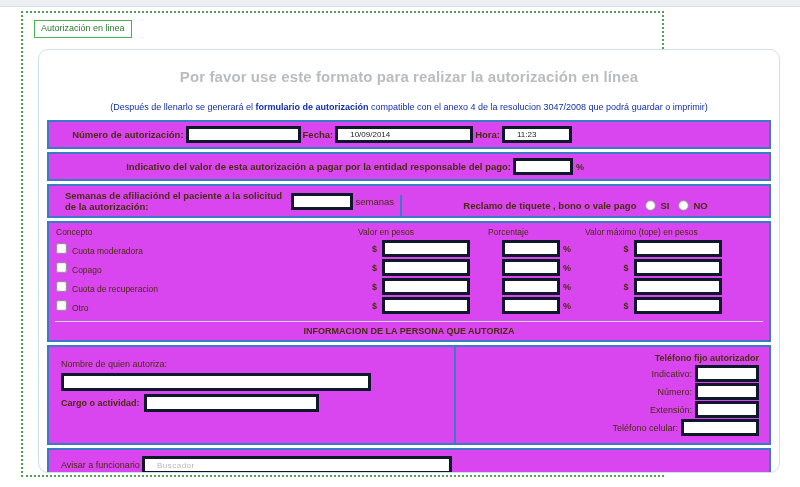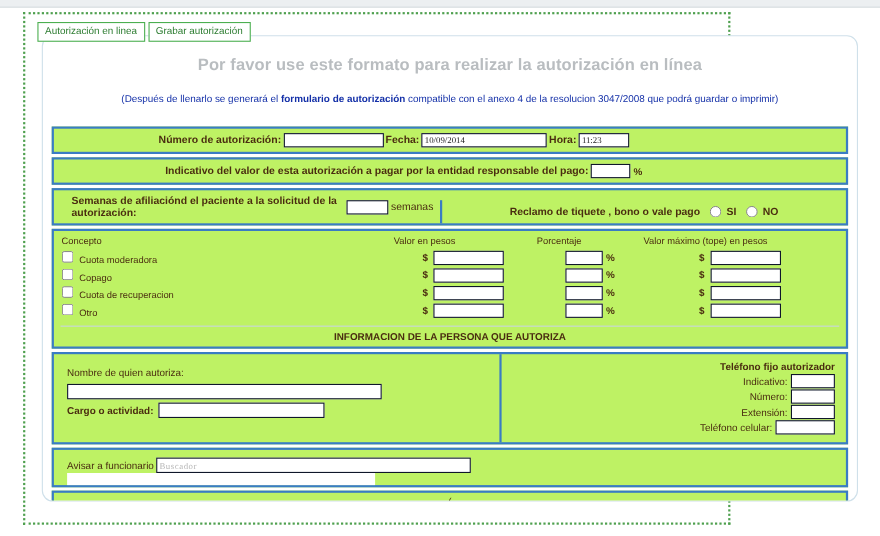--- a/index.html
+++ b/index.html
@@ -52,21 +52,21 @@
     padding: 2px 6px 3px 6px;
     line-height: 11px;
     white-space: nowrap;
     cursor: pointer;
     font-family: "Liberation Sans", sans-serif;
   }
   
   .card {
     position: absolute;
     left: 38px;
-    top: 32px;
+    top: 49px;
     width: 742px;
     height: 424px;
     background: #ffffff;
     border: 1px solid #cfe0ea;
     border-radius: 10px;
     box-sizing: border-box;
     overflow: hidden;
   }
   .card-title {
     text-align: center;
@@ -74,50 +74,50 @@
     font-size: 15px;
     font-weight: bold;
     padding-top: 18px;
     letter-spacing: .1px;
   }
   .card-sub {
     text-align: center;
     color: #1430a8;
     font-size: 9px;
     padding-top: 17px;
-    padding-bottom: 20px;
+    padding-bottom: 8px;
   }
   .card-sub b { font-weight: bold; }
 
   
   .panel {
     margin: 0 8px 3px 8px;
     border: 2px solid #3a7cc4;
-    background: #bef264;
+    background: #d946ef;
     box-sizing: border-box;
   }
   .row-line {
     display: flex;
     align-items: center;
     justify-content: flex-end;
     padding: 4px 6px;
     font-size: 9.5px;
     font-weight: bold;
     color: #4a2d10;
   }
   .row-line .lbl { white-space: nowrap; }
   .inp {
-    border: 1px solid #0f172a;
+    border: 3px solid #0f172a;
     background: #ffffff;
     height: 11px;
     font-size: 8px;
-    padding: 0 2px;
+    padding: 0 12px;
     margin: 0 2px;
     box-sizing: content-box;
-    font-family: Liberation Serif, serif;
+    font-family: Liberation Sans, sans-serif;
     color: #222;
     outline: none;
   }
   .inp::placeholder { color: #b7b7b7; letter-spacing: .5px; }
 
   
   .split {
     display: flex;
     align-items: flex-end;
     margin-left: 10px;
@@ -222,21 +222,20 @@
 <body>
 
 <div id="screen">
 
   <div class="top-strip"></div>
 
   <div class="dotted-wrap"></div>
 
   <div class="tabbar">
     <button class="tab-btn">Autorización en linea</button>
-    <button class="tab-btn">Grabar autorización</button>
   </div>
 
   <div class="card">
 
     <div class="card-title">Por favor use este formato para realizar la autorización en línea</div>
 
     <div class="card-sub"><span>(Después de llenarlo se generará el </span><b>formulario de autorización</b><span> compatible con el anexo 4 de la resolucion 3047/2008 que podrá guardar o imprimir)</span></div>
 
     <div class="panel">
       <div class="row-line">

